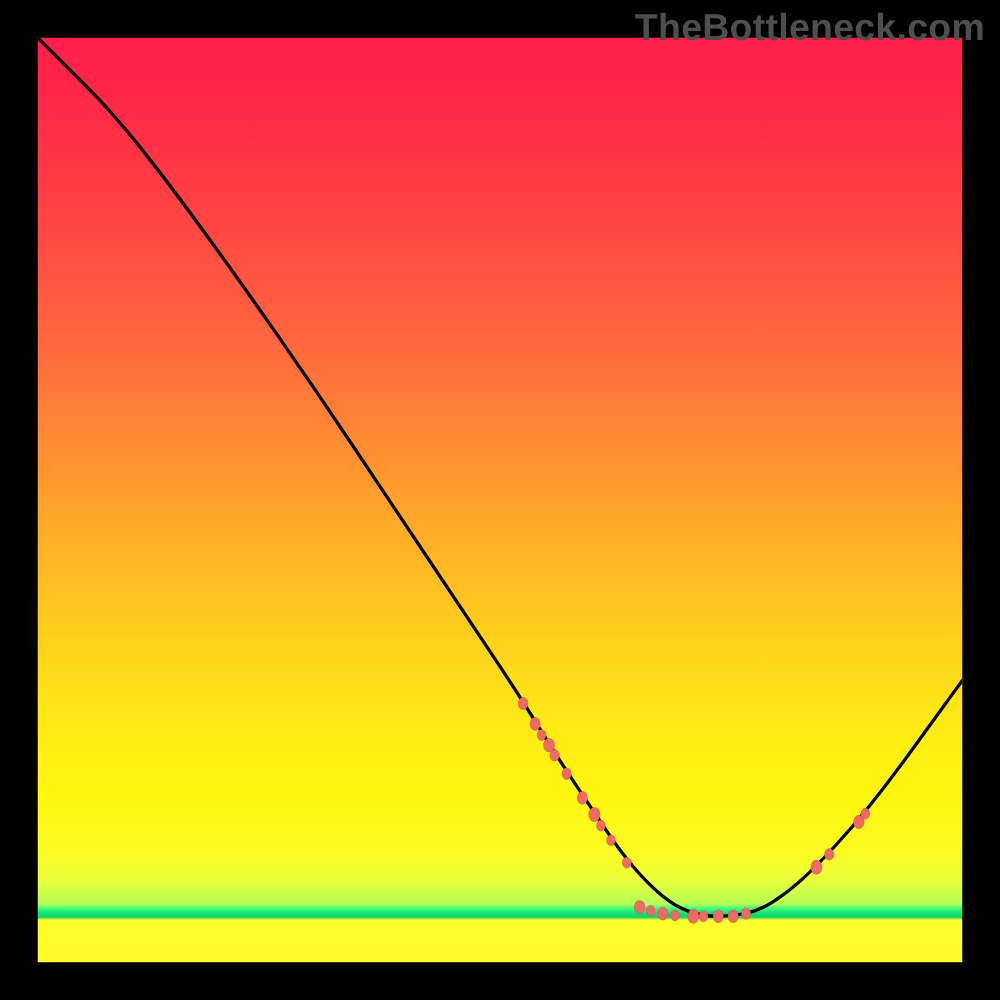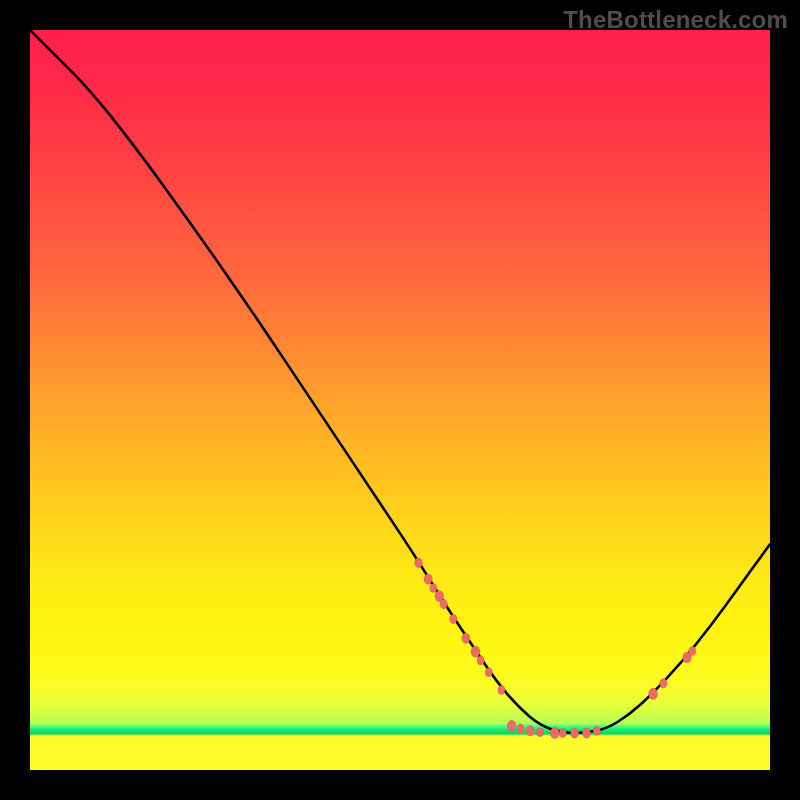--- a/index.html
+++ b/index.html
@@ -8,21 +8,21 @@
     position: relative;
     width: 800px;
     height: 800px;
     background: #000;
   }
   .watermark {
     position: absolute;
     top: 6px;
     right: 12px;
     font-family: Arial, Helvetica, sans-serif;
-    font-size: 24px;
+    font-size: 30px;
     font-weight: 600;
     color: #4e4e4e;
     letter-spacing: 0.2px;
     z-index: 10;
   }
   .plot {
     position: absolute;
     left: 30px;
     top: 30px;
     width: 740px;

